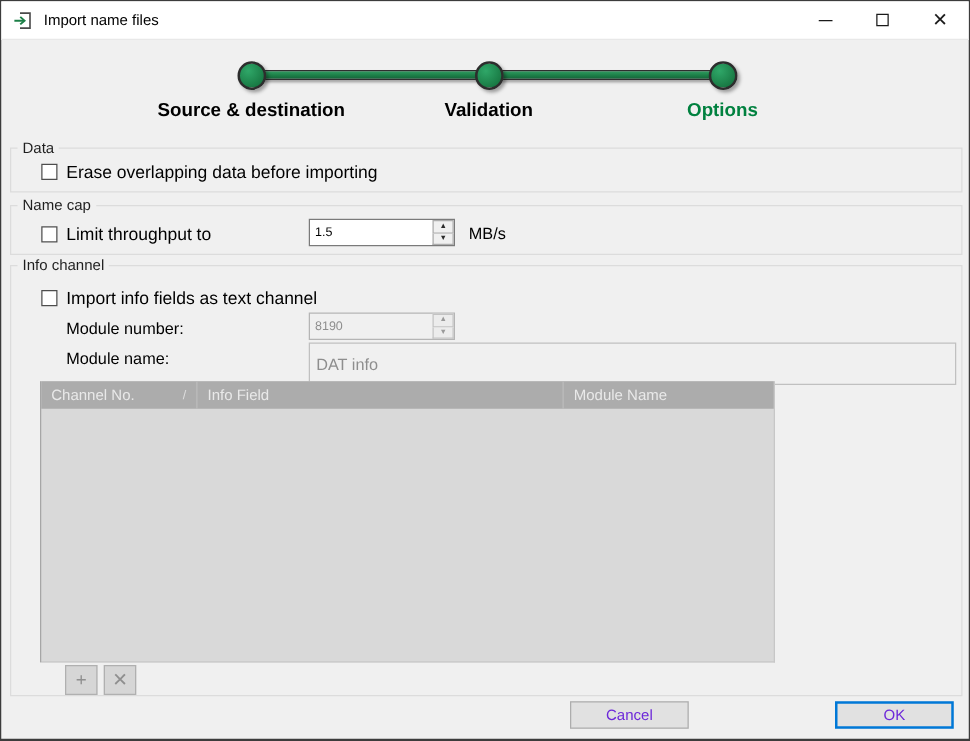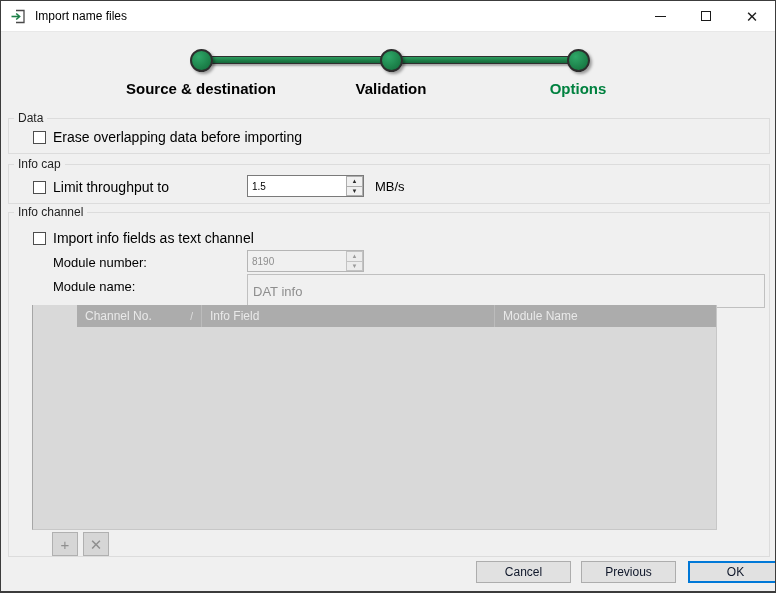--- a/index.html
+++ b/index.html
@@ -75,47 +75,45 @@
   .spinbox.disabled input { color:#8e8e8e; }
   .spinbox.disabled .spin-btn { color:#9a9a9a; border-color:#c3c3c3; background:#ececec; }
   .textfield {
     position:absolute; background:#f0f0f0; border:1px solid #c0c0c0;
     font-size:13px; color:#8e8e8e; padding:16px 5px; display:flex; align-items:center;
   }
   .field-label { position:absolute; font-size:13px; color:#000; white-space:nowrap; }
   .unit-label { position:absolute; font-size:13px; color:#000; }
   
   .grid {
-    position:absolute; left:23px; top:92px; width:685px; height:225px;
+    position:absolute; left:23px; top:92px; width:588px; height:225px;
     background:#d9d9d9; border-left:1px solid #a6a6a6; border-bottom:1px solid #c7c7c7;
     border-right:1px solid #c7c7c7;
-    padding-left:44px;
   }
   .grid-header { display:flex; height:22px; background:#acacac; }
   .grid-hcell {
     display:flex; align-items:center; padding:0 8px; font-size:12px; color:#e9e9e9;
     border-right:1px solid #bcbcbc; white-space:nowrap; overflow:hidden;
   }
   .grid-hcell:last-child { border-right:none; }
   .col-0 { width:125px; } .col-1 { width:293px; } .col-2 { flex:1; }
   .sort-glyph { font-size:10px; color:#dedede; margin-left:auto; padding-left:6px; }
   .grid-body { height:203px; }
   
   .mini-btn {
     position:absolute; width:26px; height:24px; background:#d6d6d6;
     border:1px solid #b0b0b0; color:#8f8f8f; font-size:15px; line-height:1;
     display:flex; align-items:center; justify-content:center; cursor:default;
   }
   
   .btn {
     position:absolute; top:560px; width:95px; height:22px;
     background:#e1e1e1; border:1px solid #adadad; font-family:"Liberation Sans",sans-serif;
-    font-size:12px; color:#0f172a; display:flex; align-items:center; justify-content:center;
+    font-size:12px; color:#6d28d9; display:flex; align-items:center; justify-content:center;
     cursor:default;
-    margin-left:20px;
   }
   .btn.default { border:2px solid #0078d7; }
 </style>
 </head>
 <body>
 
 <div class="window">
 
   <div class="titlebar">
     <svg class="title-icon" viewBox="0 0 17 17">
@@ -147,21 +145,21 @@
 
   <div class="groupbox" style="top:117px; height:36px;">
     <span class="groupbox-title">Data</span>
     <div class="check-row" style="left:24px; top:10px;">
       <span class="checkbox"></span>
       <span class="check-label">Erase overlapping data before importing</span>
     </div>
   </div>
 
   <div class="groupbox" style="top:163px; height:40px;">
-    <span class="groupbox-title">Info cap</span>
+    <span class="groupbox-title">Name cap</span>
     <div class="check-row" style="left:24px; top:14px;">
       <span class="checkbox"></span>
       <span class="check-label">Limit throughput to</span>
     </div>
     <div class="spinbox" style="left:238px; top:10px; width:117px; height:22px;">
       <input value="1.5" style="">
       <div class="spin-btns">
         <button class="spin-btn">▲</button>
         <button class="spin-btn">▼</button>
       </div>
@@ -209,16 +207,15 @@
 
     <button class="mini-btn" style="left:43px; top:319px;">
       <span>+</span>
     </button>
     <button class="mini-btn" style="left:74px; top:319px;">
       <span>✕</span>
     </button>
   </div>
 
   <button class="btn" style="left:455px;">Cancel</button>
-  <button class="btn" style="left:560px;">Previous</button>
   <button class="btn default" style="left:667px;">OK</button>
 
 </div>
 
 </body></html>

